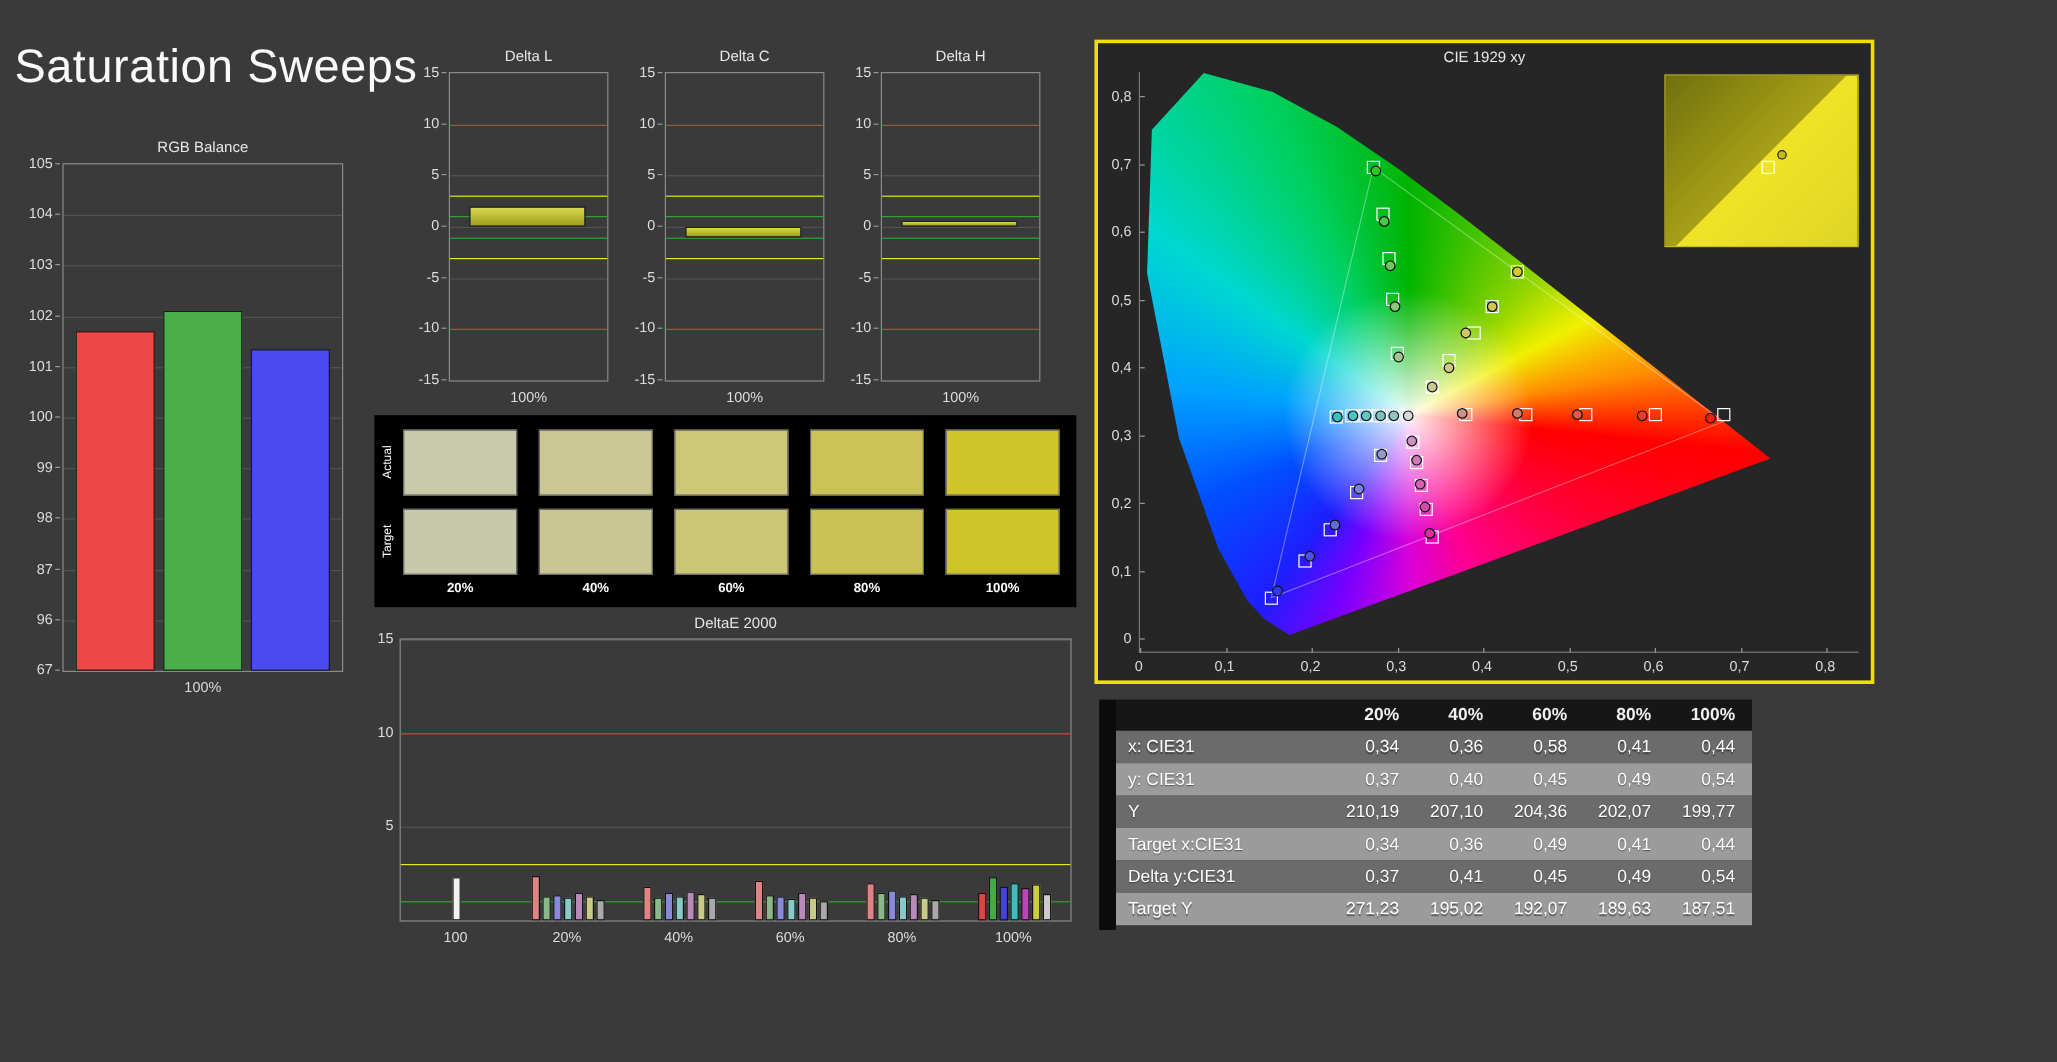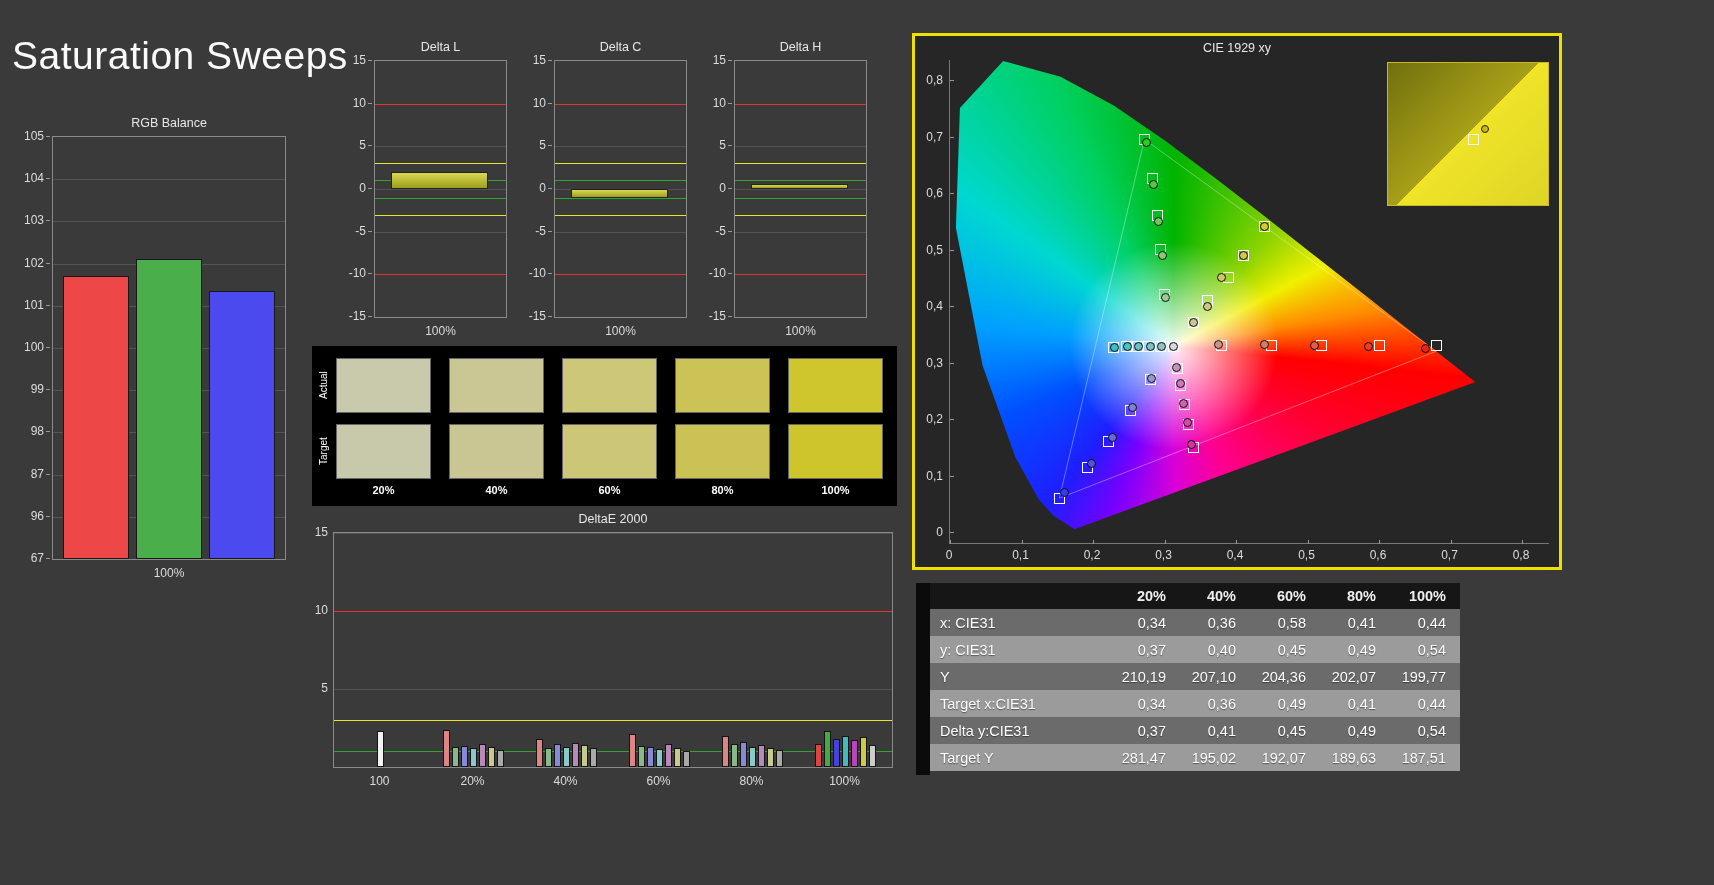--- a/index.html
+++ b/index.html
@@ -436,21 +436,21 @@
         <tr class="dark">
           <td class="labelcell">Delta y:CIE31</td>
           <td>0,37</td>
           <td>0,41</td>
           <td>0,45</td>
           <td>0,49</td>
           <td>0,54</td>
         </tr>
         <tr class="light">
           <td class="labelcell">Target Y</td>
-          <td>281,47</td>
+          <td>271,23</td>
           <td>195,02</td>
           <td>192,07</td>
           <td>189,63</td>
           <td>187,51</td>
         </tr>
       </tbody>
   </table>
 
 </div>
 

